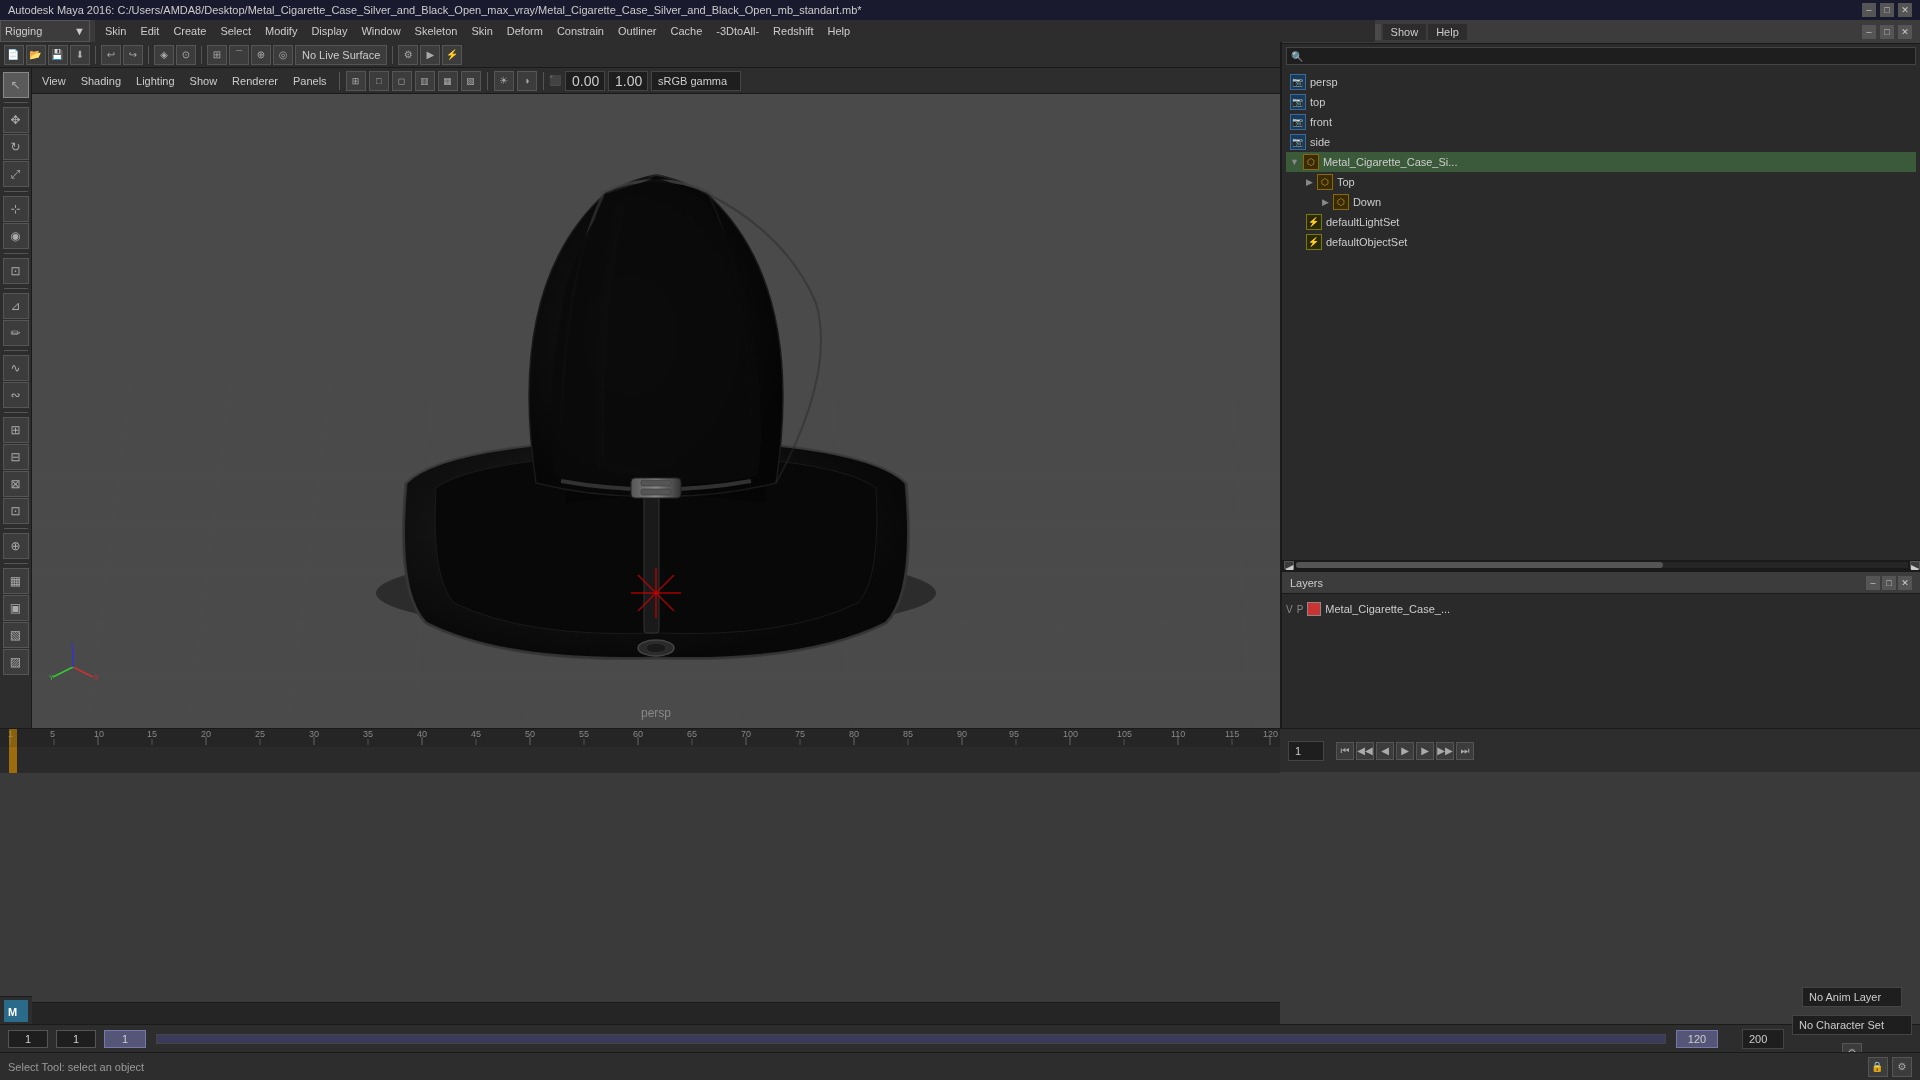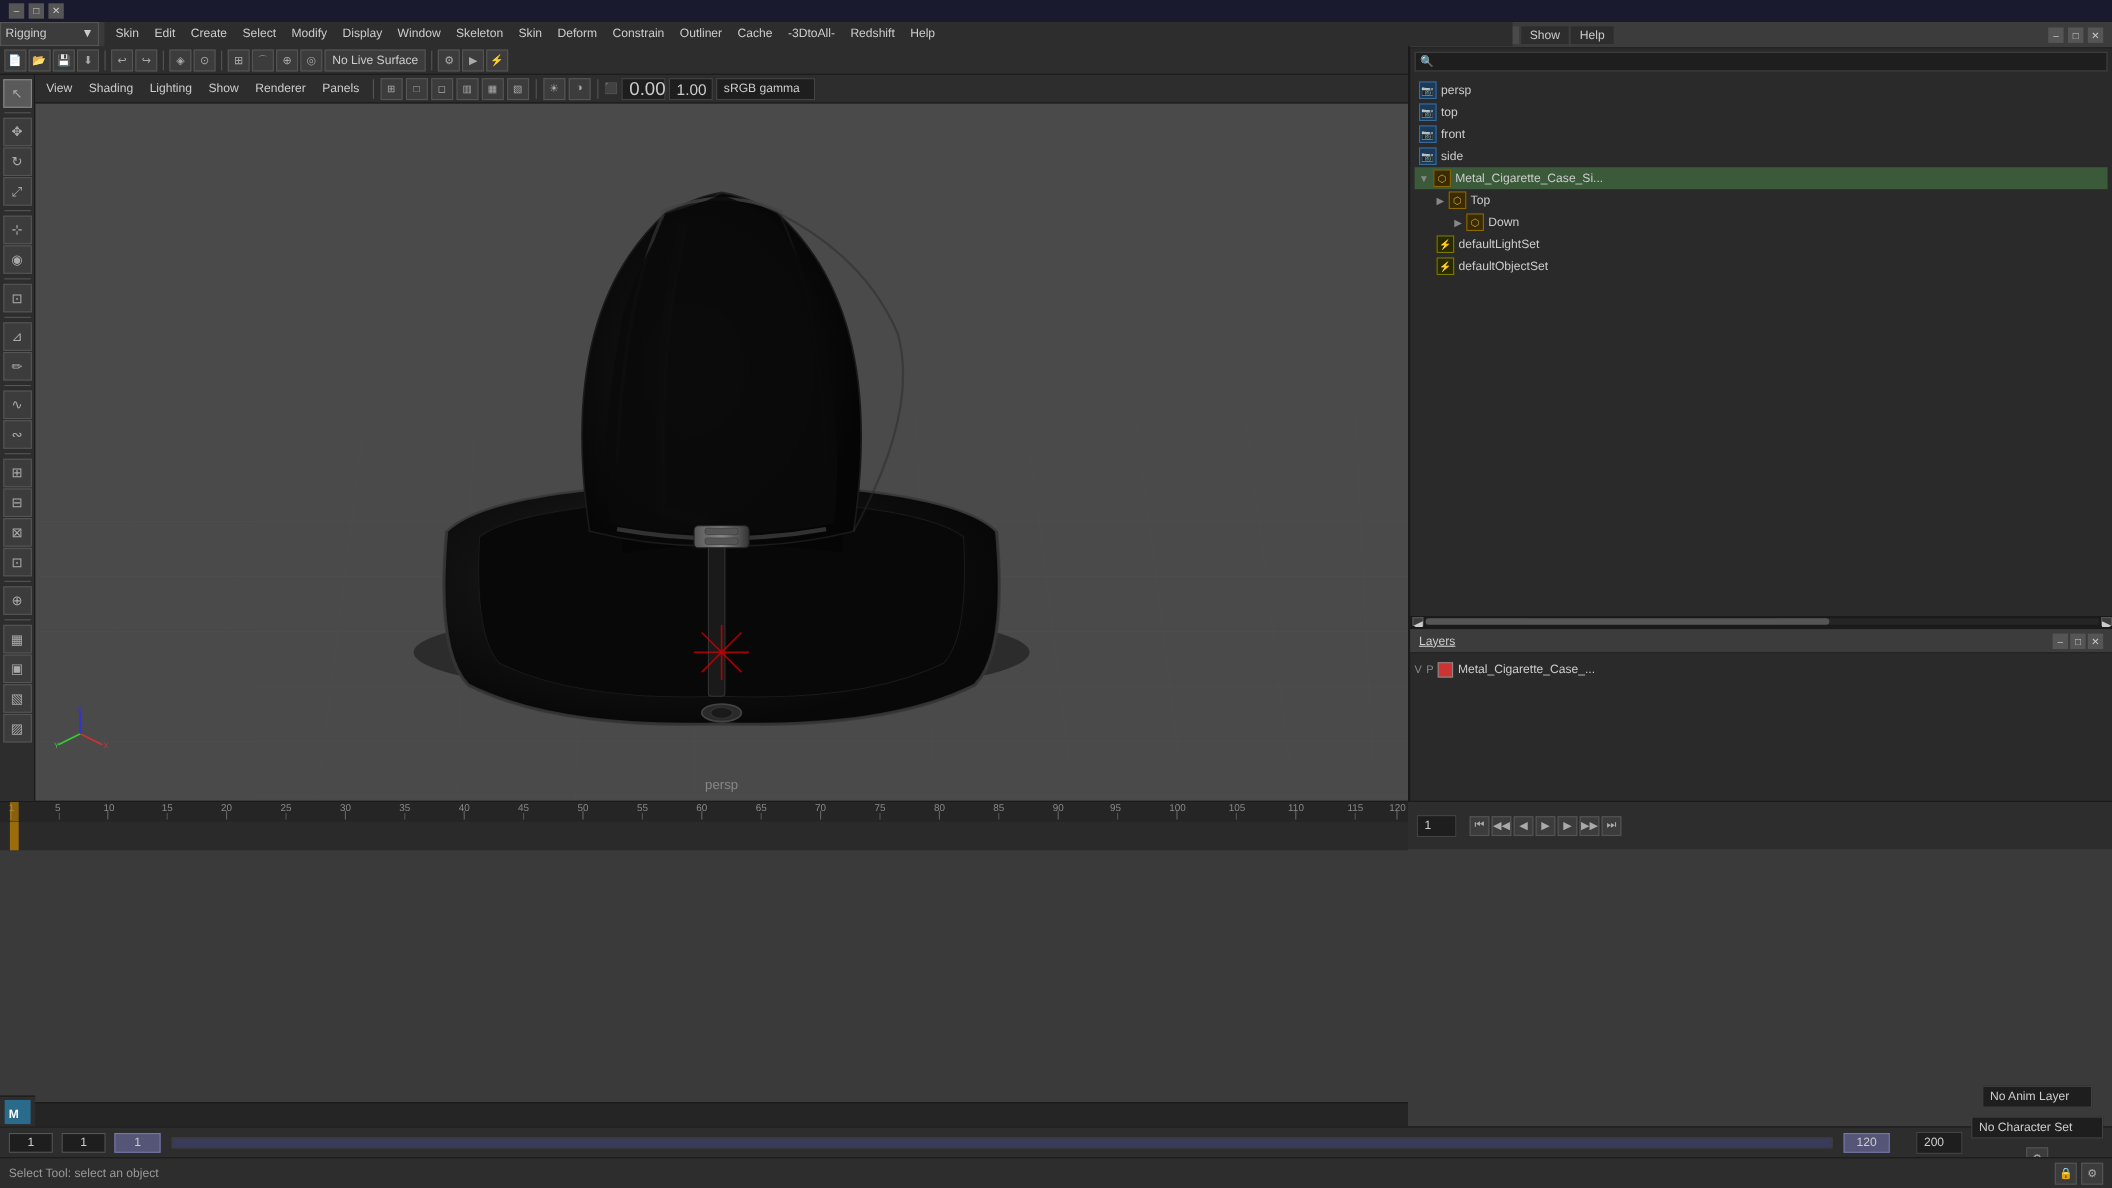--- a/index.html
+++ b/index.html
@@ -482,20 +482,21 @@
     
     .case-svg {
       width: 100%;
       height: 100%;
     }
   </style>
 </head>
 <body>
 
 <div id="title-bar">
+  <span id="title-text">Autodesk Maya 2016: C:/Users/AMDA8/Desktop/Metal_Cigarette_Case_Silver_and_Black_Open_max_vray/Metal_Cigarette_Case_Silver_and_Black_Open_mb_standart.mb*</span>
   <div id="title-bar-buttons">
     <button class="title-btn">–</button>
     <button class="title-btn">□</button>
     <button class="title-btn">✕</button>
   </div>
 </div>
 
 <div id="menu-bar" style="left:95px;">
   <span class="menu-item">Skin</span>
   <span class="menu-item">Edit</span>
@@ -586,21 +587,21 @@
   <button class="toolbar-btn" style="font-size:9px">□</button>
   <button class="toolbar-btn" style="font-size:9px">◻</button>
   <button class="toolbar-btn" style="font-size:9px">▥</button>
   <button class="toolbar-btn" style="font-size:9px">▦</button>
   <button class="toolbar-btn" style="font-size:9px">▧</button>
   <div class="toolbar-separator"></div>
   <button class="toolbar-btn">☀</button>
   <button class="toolbar-btn">◑</button>
   <div class="toolbar-separator"></div>
   <span style="color:#888;font-size:10px">⬛</span>
-  <div class="status-field" style="width:40px;font-size:17px">0.00</div>
+  <div class="status-field" style="width:40px;font-size:14px">0.00</div>
   <div class="status-field" style="width:40px;font-size:14px">1.00</div>
   <div class="status-field" style="width:90px;font-size:11px">sRGB gamma</div>
 </div>
 
 <div id="viewport">
 
   <svg id="viewport-grid" xmlns="http://www.w3.org/2000/svg">
     <defs>
       <pattern id="smallGrid" width="20" height="20" patternUnits="userSpaceOnUse">
         <path d="M 20 0 L 0 0 0 20" fill="none" stroke="#555" stroke-width="0.4" opacity="0.5"></path>
@@ -803,21 +804,21 @@
     <div style="width:10px;height:8px;background:#3c3c3c;border:1px solid #555;cursor:pointer;margin-left:2px;">◀</div>
     <div style="flex:1;height:6px;background:#252525;margin:0 2px;">
       <div style="width:60%;height:6px;background:#555;border-radius:3px;"></div>
     </div>
     <div style="width:10px;height:8px;background:#3c3c3c;border:1px solid #555;cursor:pointer;">▶</div>
   </div>
 </div>
 
 <div id="layer-panel" style="top:570px;right:0;width:640px;background:#2a2a2a;border-left:2px solid #1a1a1a;border-top:2px solid #1a1a1a;height:160px;">
   <div id="layer-header" style="height:22px;background:#3c3c3c;display:flex;align-items:center;padding:0 8px;border-bottom:1px solid #1a1a1a;">
-    <span style="font-size:11px;text-decoration:underline;">Layers</span>
+    <span style="font-size:11px;">Layers</span>
     <div style="margin-left:auto;display:flex;gap:2px;">
       <button class="title-btn">–</button>
       <button class="title-btn">□</button>
       <button class="title-btn">✕</button>
     </div>
   </div>
   <div id="layer-content" style="padding:4px;display:flex;align-items:center;gap:4px;margin-top:4px;">
     <span style="color:#888;font-size:10px;">V</span>
     <span style="color:#888;font-size:10px;">P</span>
     <div class="layer-color-box"></div>

